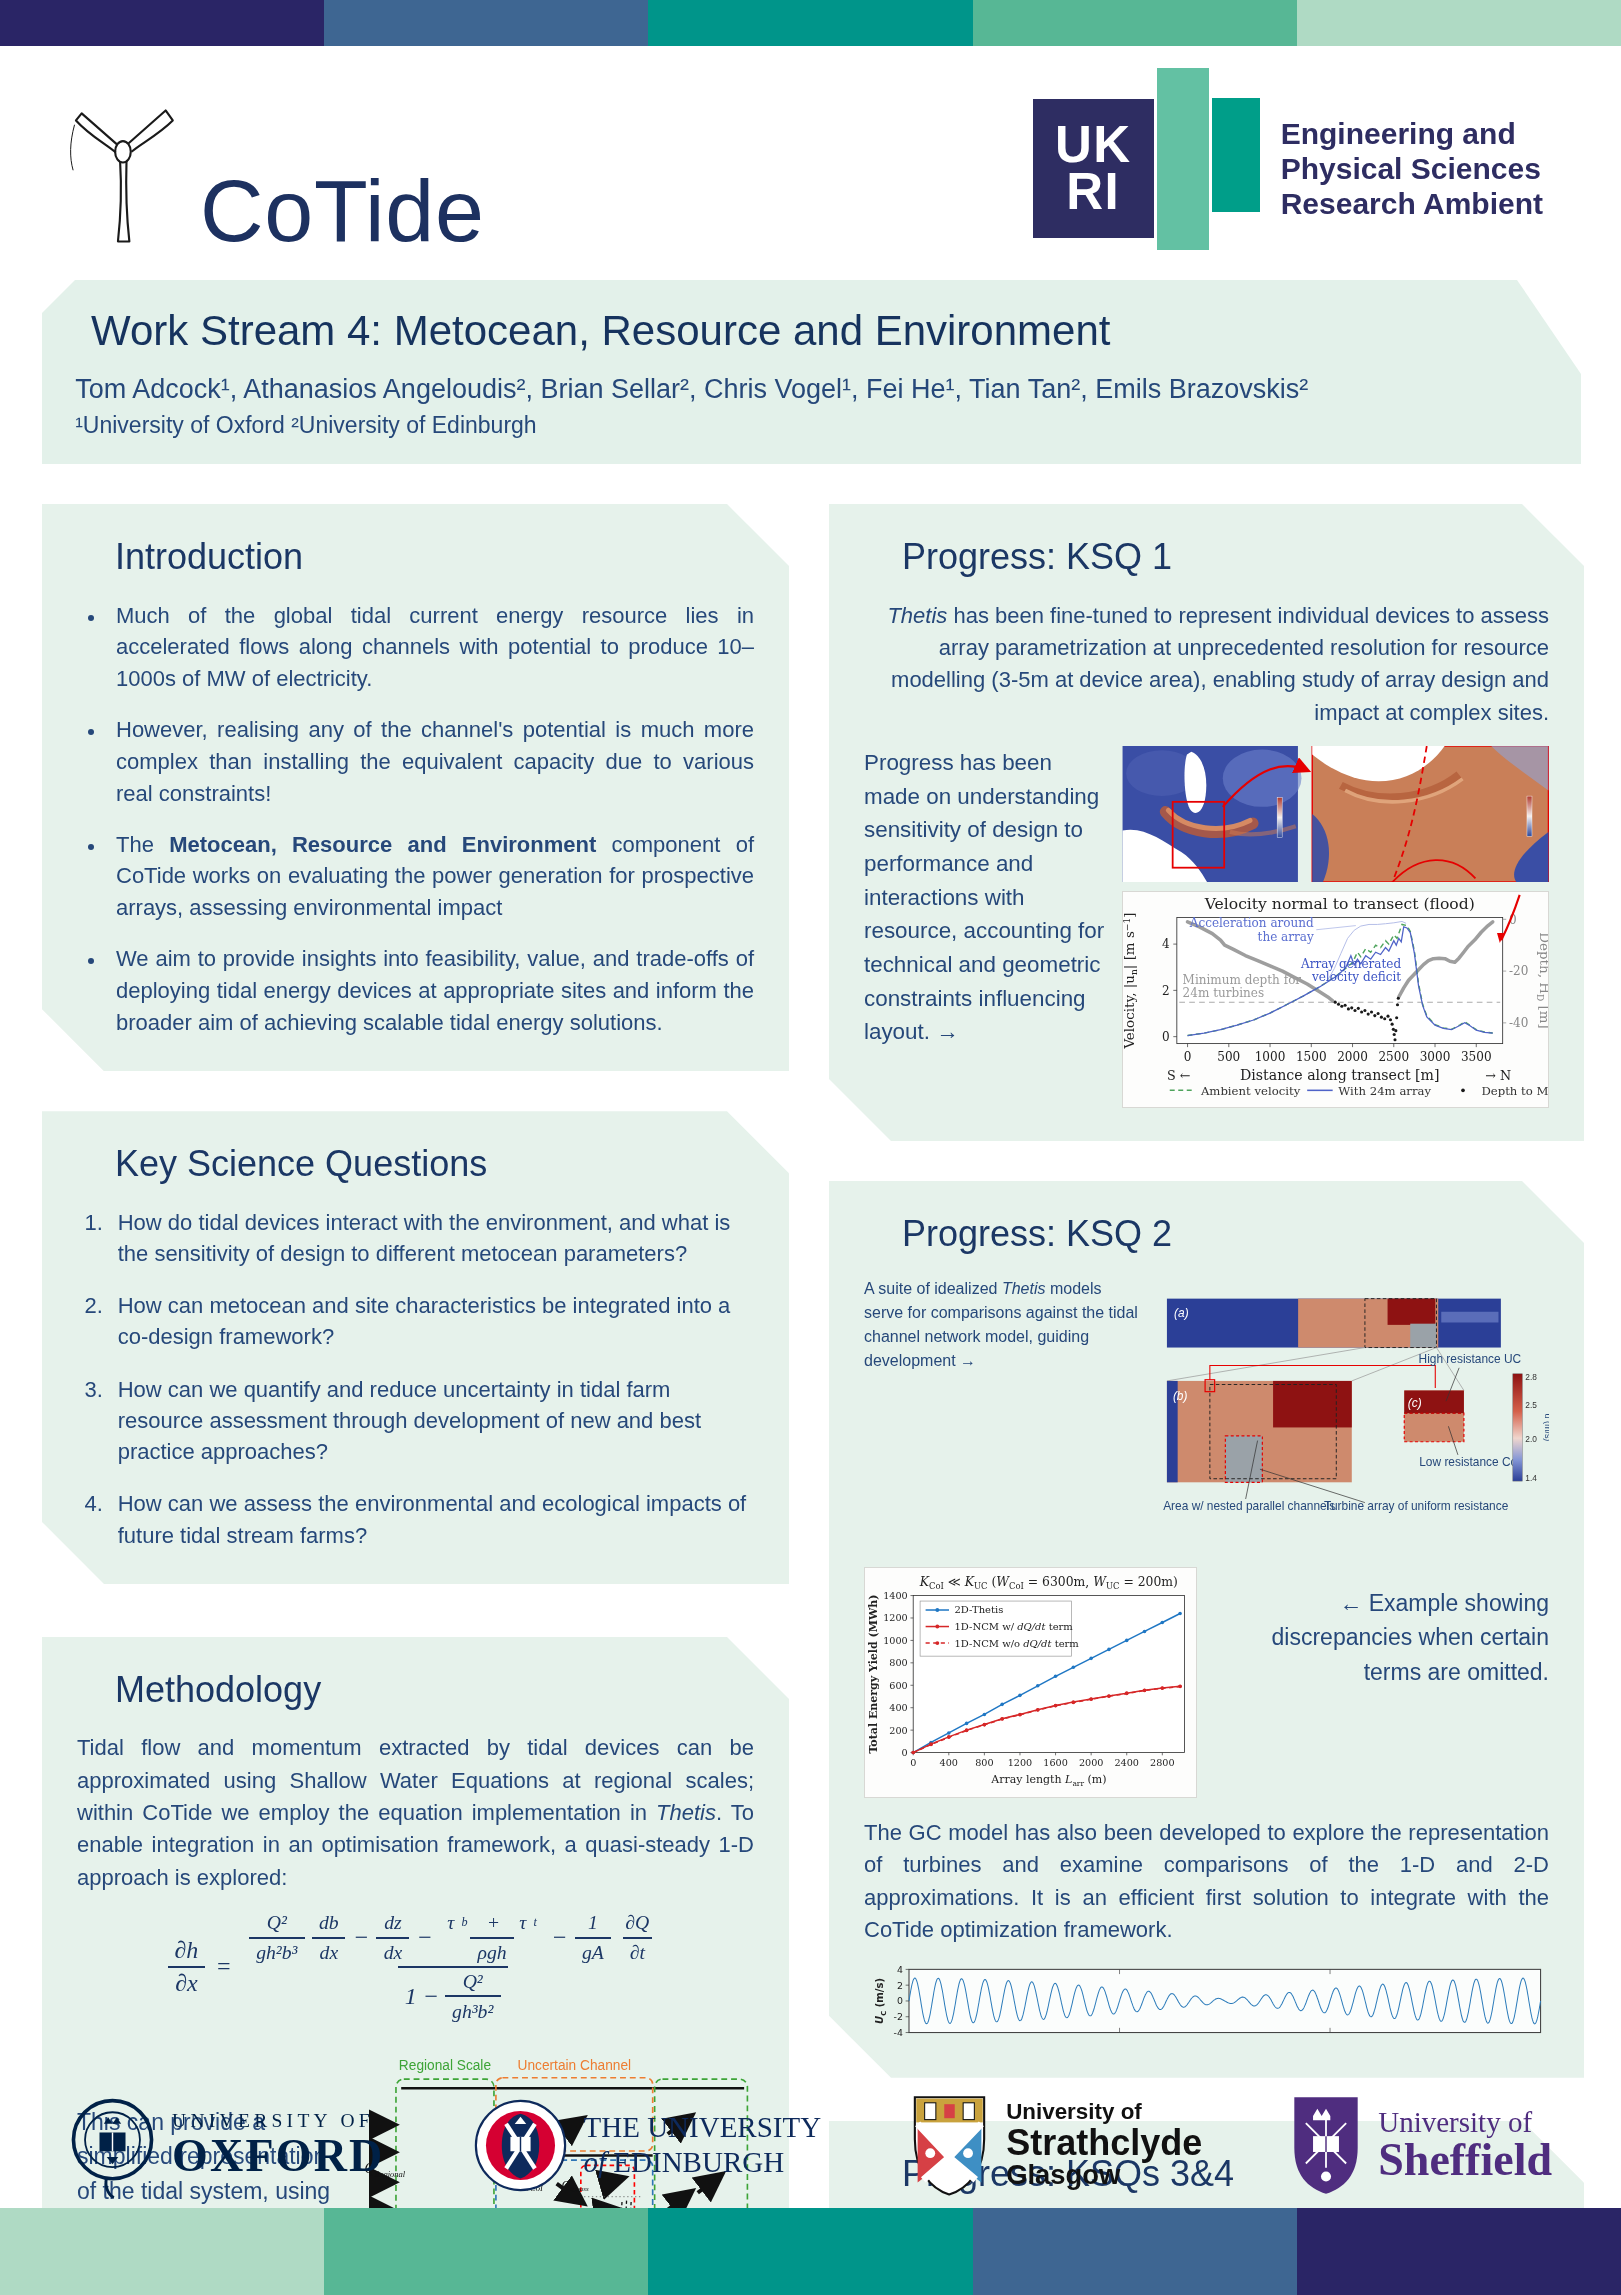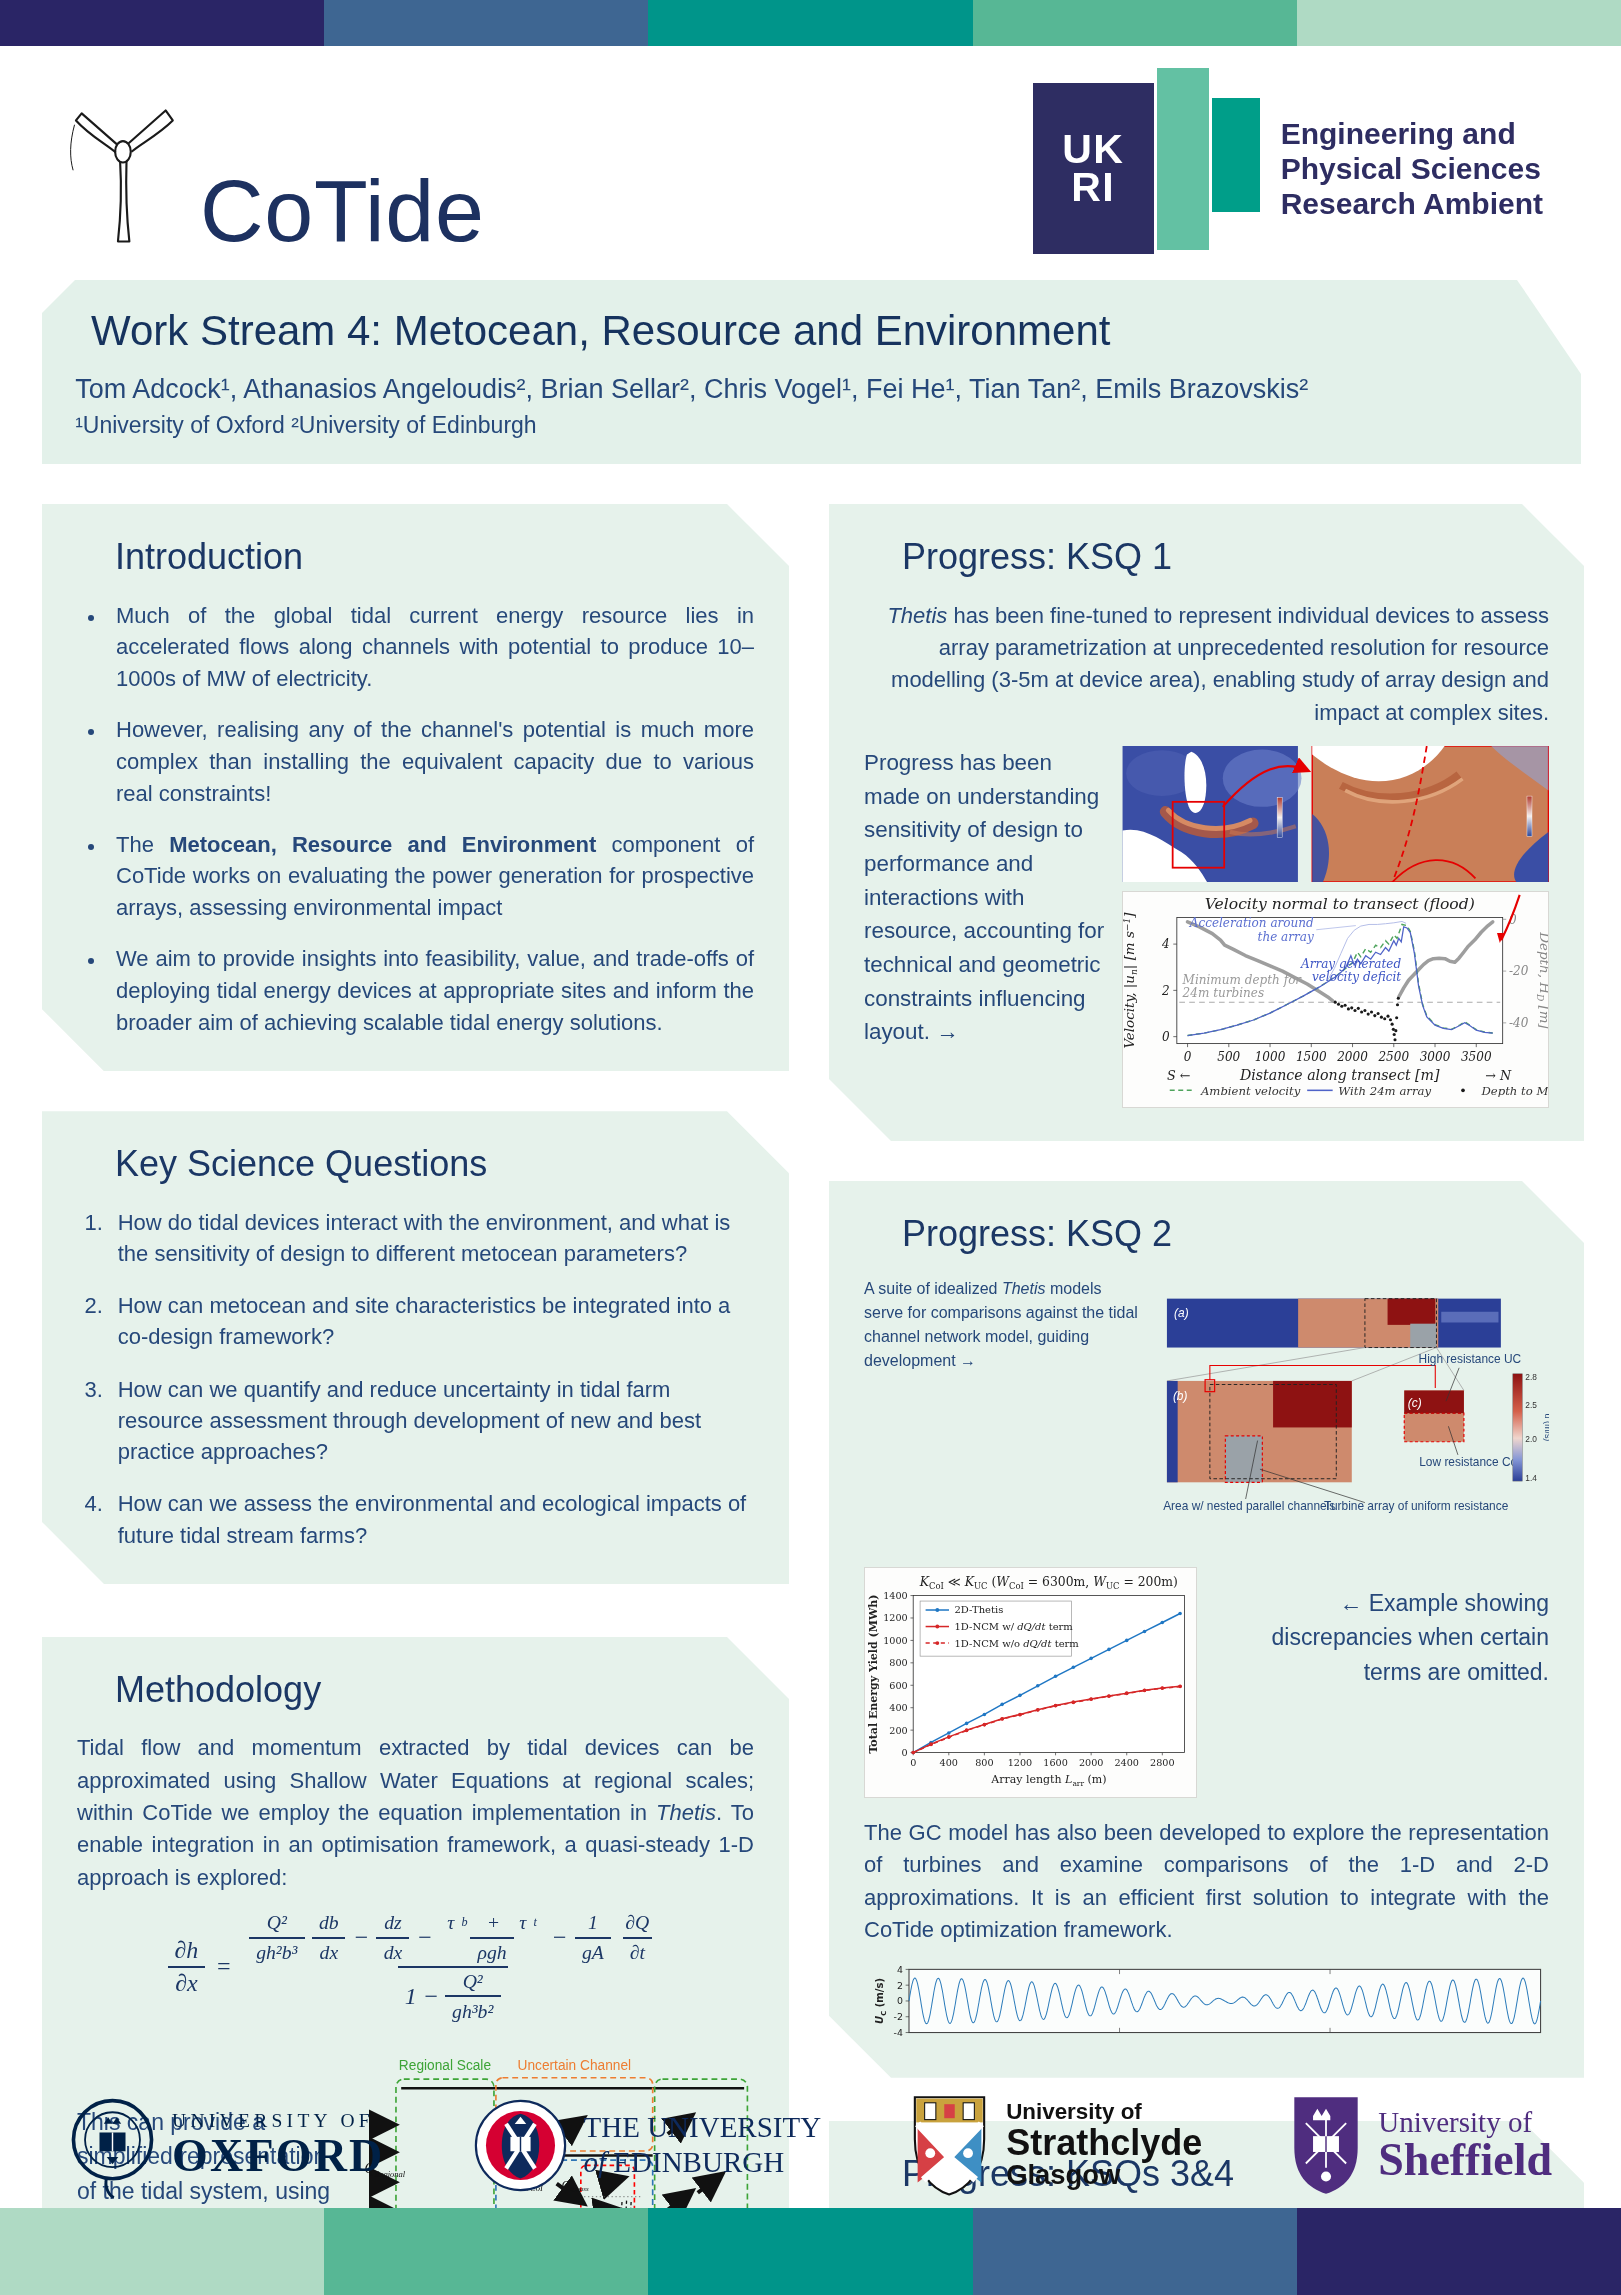--- a/index.html
+++ b/index.html
@@ -12,23 +12,23 @@
   .topbar { height:46px; }
   .botbar { height:87px; position:absolute; bottom:0; left:0; }
   .topbar span, .botbar span { flex:1 1 20%; }
 
   
   header { display:flex; justify-content:space-between; align-items:center;
            padding:21.7px 78px 7.2px 66px; height:231px; }
   .brand { display:flex; align-items:flex-end; gap:13px; }
   .brand-text { font-size:88px; color:#1D3160; letter-spacing:0.7px; line-height:0.9; }
   .ukri { display:flex; align-items:center; }
-  .ukri-box { width:121px; height:171px; background:#2E2D62; display:flex; flex-direction:column;
+  .ukri-box { width:121px; height:139px; background:#2E2D62; display:flex; flex-direction:column;
               justify-content:center; align-items:center; color:#fff; font-weight:bold;
-              font-size:41px; line-height:0.92; letter-spacing:1.4px; font-style:normal; }
+              font-size:51px; line-height:0.92; letter-spacing:1.4px; font-style:normal; }
   .ukri-bars { position:relative; width:108px; height:181px; }
   .ukri-bars .bar1 { position:absolute; left:2.9px; top:-10px; width:52px; height:182px; }
   .ukri-bars .bar2 { position:absolute; left:58px; top:20px; width:48px; height:114px; }
   .ukri-text { margin-left:19px; font-size:30px; font-weight:bold; color:#2E2D62; line-height:1.18; }
 
   
   .title-band {
     margin:2.9px 40px 0 42px; background:#E3F1EA; padding:27.4px 43px 24.6px 27.4px;
     clip-path:polygon(33px 0, calc(100% - 64px) 0, 100% 94px, 100% 100%, 0 100%, 0 33px);
   }
@@ -63,21 +63,21 @@
   .frac > .num { padding:0 7.2px 2.2px 7.2px; display:flex; align-items:center; gap:7.2px; }
   .frac .frac { font-size:0.82em; }
   .eq sub { font-size:0.62em; font-style:italic; }
 
   .note-row { display:flex; gap:13px; align-items:center; margin-bottom:7.2px; }
   .note { width:295px; font-size:23px; line-height:1.5; }
 
   
   .k1-row { display:flex; gap:11.6px; margin-top:4.3px; }
   .k1-side { width:290px; font-size:22.4px; line-height:1.5; }
-  .k1-right { width:427px;font-style:italic; }
+  .k1-right { width:427px; }
   .chartbox { background:#fdfdfc; border:0.7px solid #d8d8d4; }
   .k2-row1 { display:flex; gap:16px; }
   .k2-side { width:303px; font-size:16px; line-height:1.5; }
   .k2-row2 { display:flex; gap:19px; margin-top:7.2px; align-items:flex-start; }
   .k2-right { width:352px; font-size:23px; line-height:1.5; text-align:right; padding-top:19px; }
   .k2-right .big-arrow { font-weight:bold; }
   .k34-row { display:flex; gap:17.3px; }
   .k34-side { width:336px; font-size:22px; line-height:1.5; text-align:justify; }
 
   

